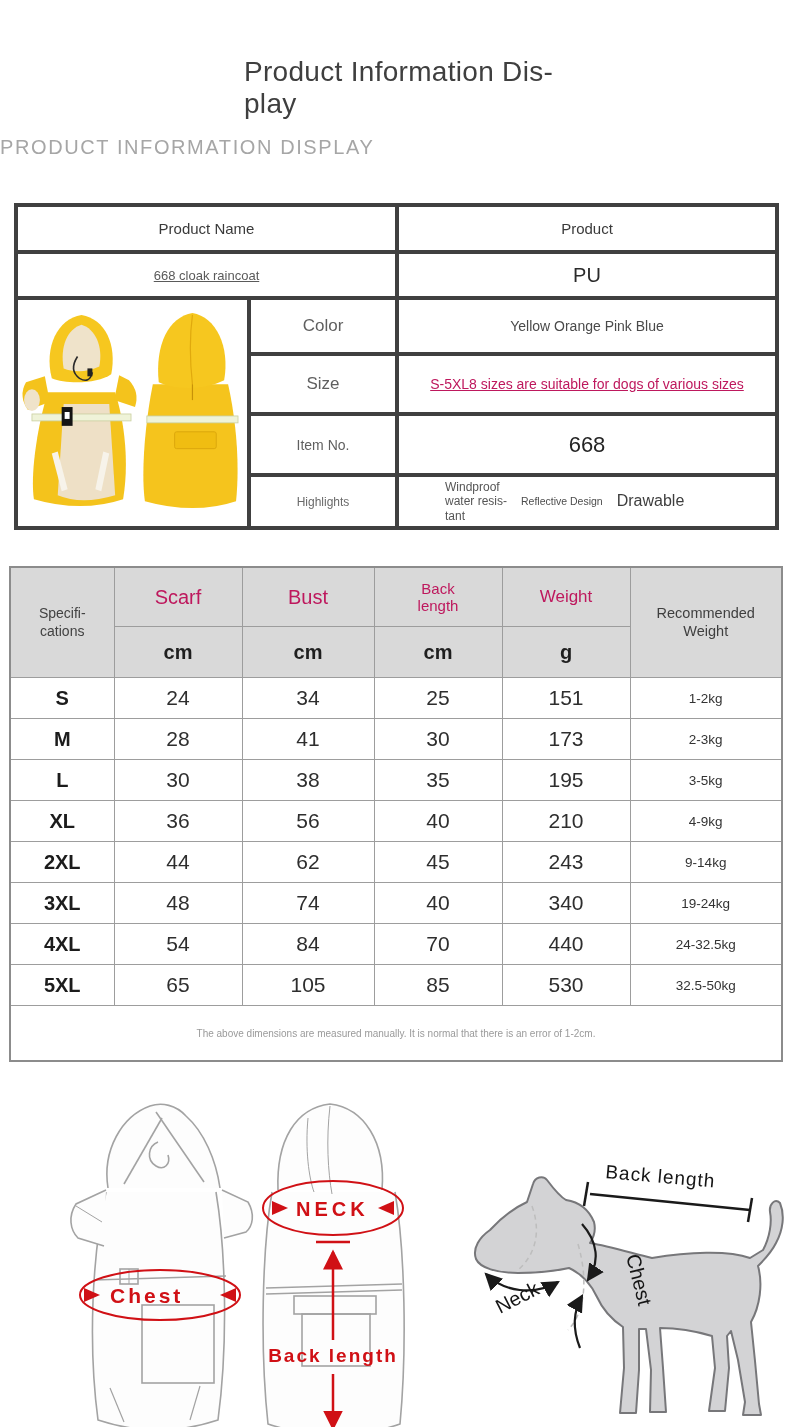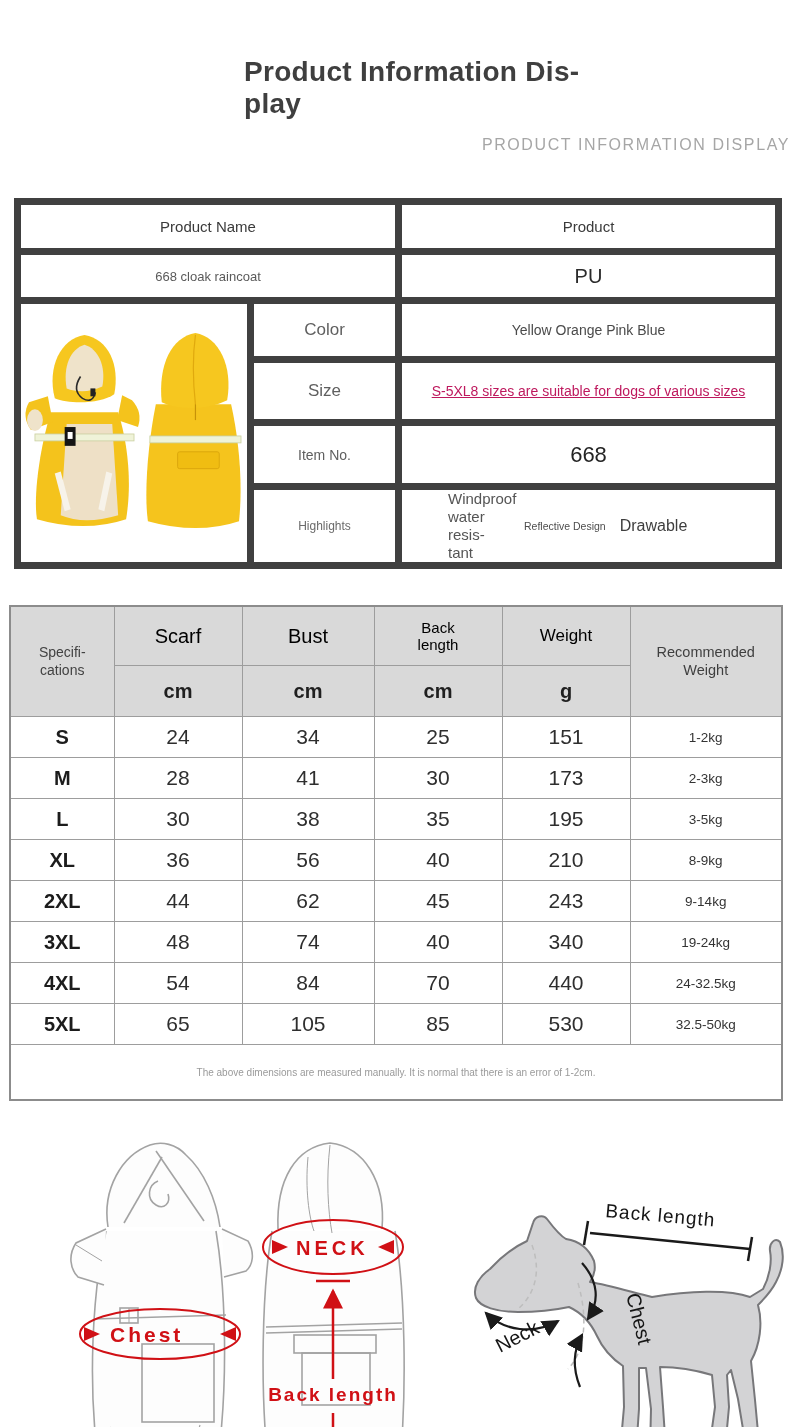--- a/index.html
+++ b/index.html
@@ -2,51 +2,51 @@
 <html><head>
 <meta charset="utf-8">
 <style>
   html,body{margin:0;padding:0;}
   body{
     width:790px;height:1427px;overflow:hidden;background:#ffffff;
     font-family:"Liberation Sans",sans-serif;color:#3d3d3d;
   }
   .prewrap{white-space:pre-line;}
   
-  .title-wrap{margin:56px 0 0 244px;width:400px;font-weight:bold;}
+  .title-wrap{margin:56px 0 0 244px;width:400px;}
   .page-title{font-size:28px;line-height:32px;color:#3f3f3f;letter-spacing:.3px;}
-  .page-subtitle{margin-top:16px;text-align:right;font-size:16px;color:#a6a6a6;letter-spacing:1.6px;}
+  .page-subtitle{margin-top:16px;text-align:left;font-size:20px;color:#a6a6a6;letter-spacing:1.6px;}
   
   table{border-collapse:collapse;table-layout:fixed;}
   .info-table{margin:44px 0 0 14px;width:761px;}
-  .info-table td{border:7px solid #404040;text-align:center;vertical-align:middle;padding:0;}
+  .info-table td{border:4px solid #404040;text-align:center;vertical-align:middle;padding:0;}
   .info-table .hdr{font-size:15px;color:#3a3a3a;height:43px;}
-  .info-table .val-sm{font-size:13px;color:#5a5a5a;height:42px;}
+  .info-table .val-sm{font-size:13px;color:#5a5a5a;height:42px;text-decoration:underline;}
   .info-table .val-lg{font-size:20px;color:#2b2b2b;}
   .info-table .lbl{font-size:17px;color:#5f5f5f;}
   .info-table .lbl-sm{font-size:14px;color:#5f5f5f;}
   .info-table .lbl-xs{font-size:12px;color:#6a6a6a;}
   .row-color td{height:52px;}
   .row-size td{height:56px;}
   .row-item td{height:57px;}
   .row-high td{height:49px;}
   .color-val{font-size:14px;color:#4a4a4a;}
   .size-val{font-size:14px;color:#be185d;text-decoration:underline;}
   .item-val{font-size:22px;color:#242424;}
   .high-wrap{display:flex;align-items:center;justify-content:flex-start;gap:14px;padding-left:46px;}
-  .hl-1{font-size:15px;color:#555;width:62px;text-align:left;line-height:1.2;}
+  .hl-1{font-size:12px;color:#555;width:62px;text-align:left;line-height:1.2;}
   .hl-2{font-size:10.5px;color:#4d4d4d;}
   .hl-3{font-size:16px;color:#3e3e3e;}
   .photo-cell{background:#fff;}
   
   .size-table{margin:36px 0 0 9px;width:772px;border:2px solid #8c8c8c;}
   .size-table td{border:1px solid #9d9d9d;text-align:center;vertical-align:middle;padding:0;}
   .size-table .th{background:#d9d9d9;}
   .th-spec{font-size:14px;color:#424242;text-align:left;padding-left:10px;line-height:1.25;}
-  .th-main{font-size:20px;color:#000000;height:58px;}
+  .th-main{font-size:20px;color:#be185d;height:58px;}
   .th-back{font-size:15px;text-align:left;padding-left:18px;line-height:1.15;}
   .th-weight{font-size:17px;}
   .th-unit{font-size:20px;font-weight:bold;color:#1f1f1f;height:50px;}
   .th-rec{font-size:14.5px;color:#3f3f3f;text-align:left;padding-left:10px;line-height:1.2;}
   .sz-label{font-size:20px;font-weight:bold;color:#1c1c1c;height:40px;}
   .sz-num{font-size:21px;color:#2e2e2e;}
   .sz-rec{font-size:13.5px;color:#333;}
   .note-cell{height:54px;font-size:10px;color:#9a9a9a;border:1px solid #9d9d9d;}
   
   .diagrams{margin-top:28px;display:flex;align-items:flex-start;padding-left:50px;}
@@ -179,21 +179,21 @@
     <td class="sz-num">35</td>
     <td class="sz-num">195</td>
     <td class="sz-rec">3-5kg</td>
   </tr>
   <tr>
     <td class="sz-label">XL</td>
     <td class="sz-num">36</td>
     <td class="sz-num">56</td>
     <td class="sz-num">40</td>
     <td class="sz-num">210</td>
-    <td class="sz-rec">8-9kg</td>
+    <td class="sz-rec">4-9kg</td>
   </tr>
   <tr>
     <td class="sz-label">2XL</td>
     <td class="sz-num">44</td>
     <td class="sz-num">62</td>
     <td class="sz-num">45</td>
     <td class="sz-num">243</td>
     <td class="sz-rec">9-14kg</td>
   </tr>
   <tr>

